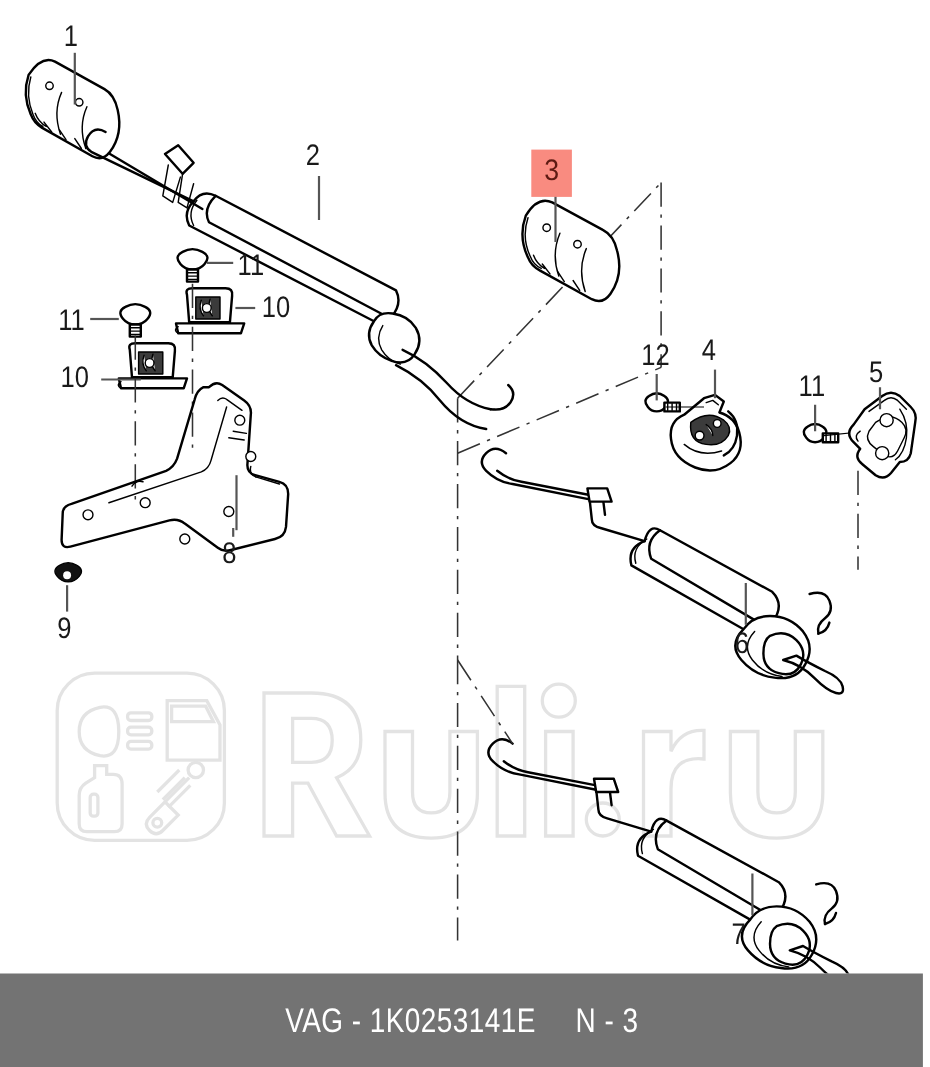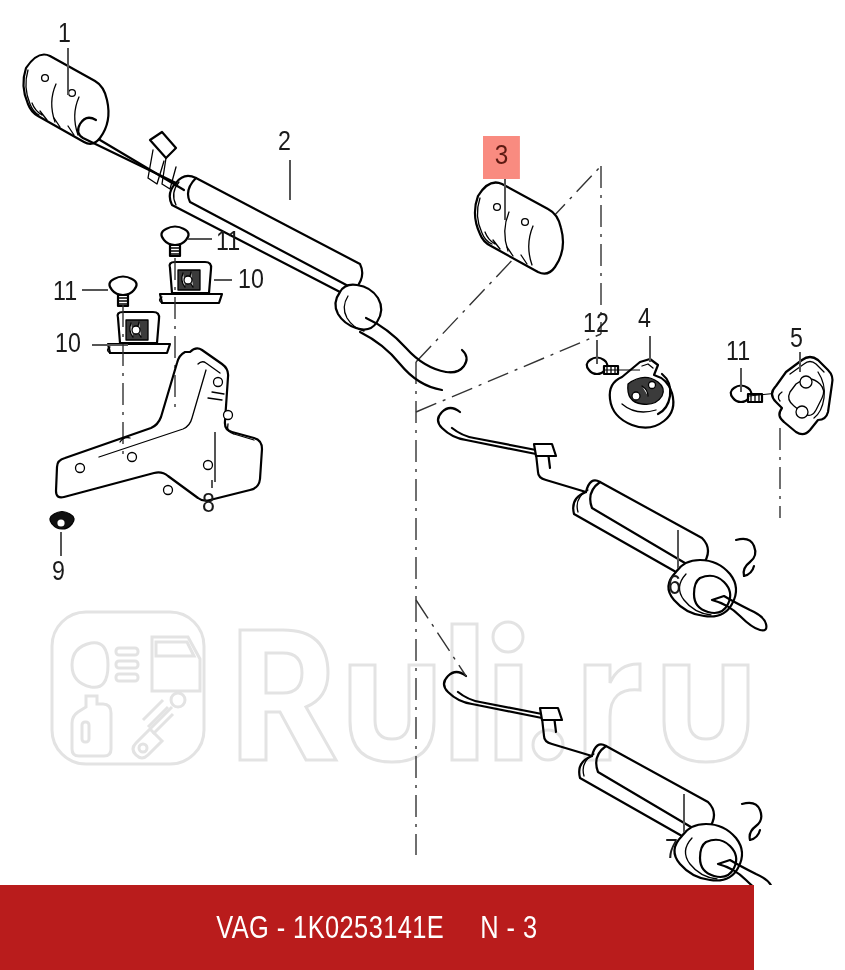--- a/index.html
+++ b/index.html
@@ -23,23 +23,23 @@
     left: 0;
     top: 0;
     width: 845px;
     height: 885px;
   }
   
   #footer-band {
     position: absolute;
     left: 0;
     top: 885px;
-    width: 754px;
+    width: 839px;
     height: 85px;
-    background: #b91c1c;
+    background: #737373;
     display: flex;
     align-items: center;
     justify-content: center;
   }
   #footer-inner {
     display: flex;
     align-items: baseline;
     color: #ffffff;
     font-size: 31px;
     letter-spacing: 0.5px;

